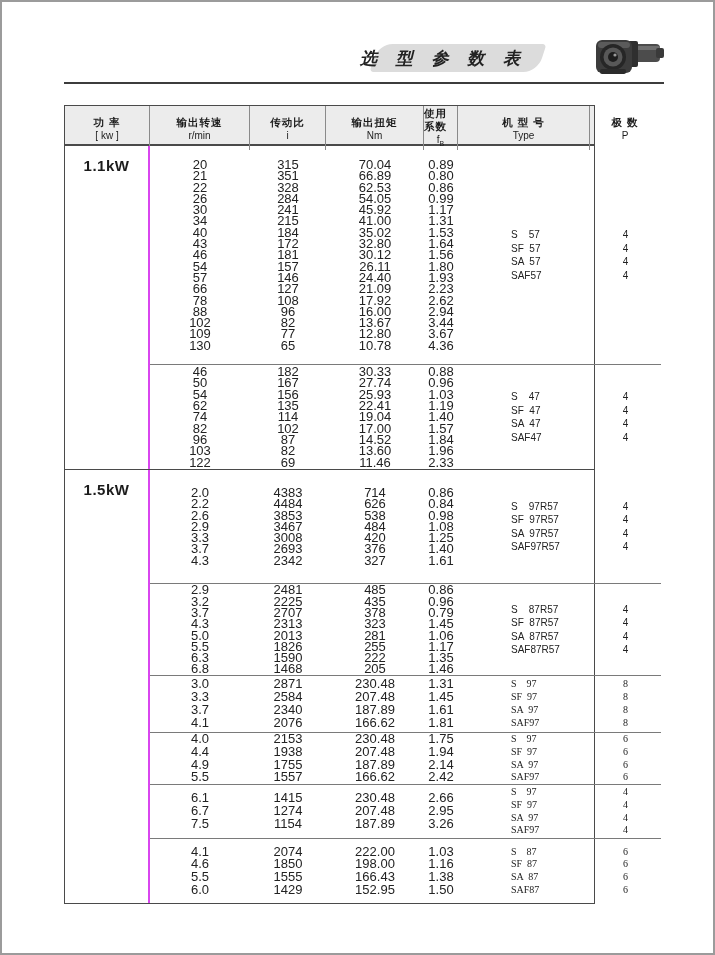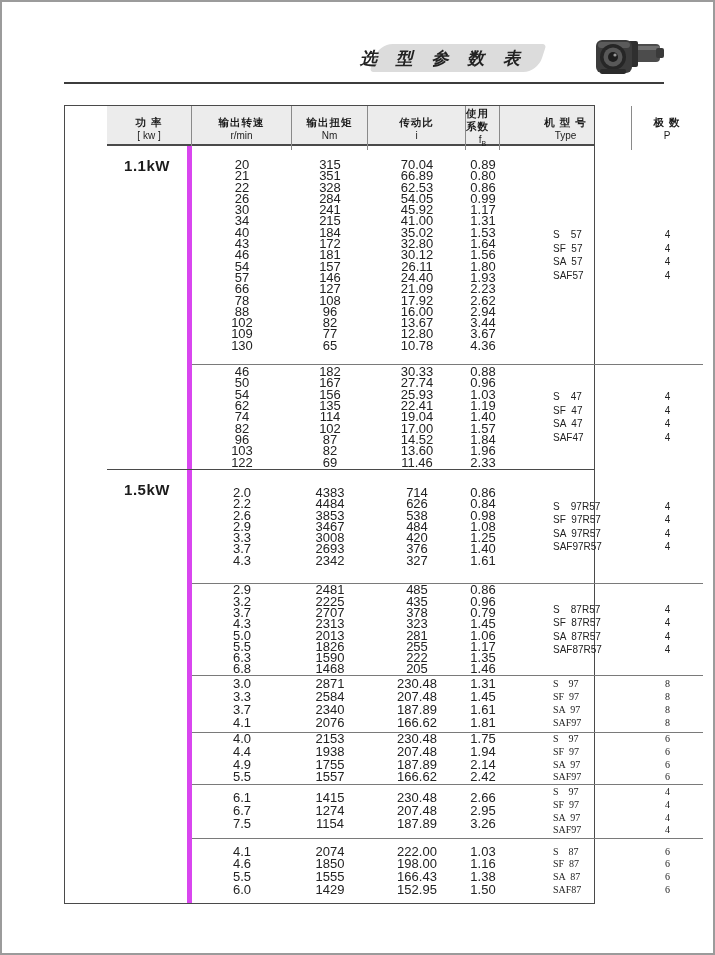--- a/index.html
+++ b/index.html
@@ -29,21 +29,20 @@
   .gearmotor{position:absolute;left:590px;top:34px;}
   .top-rule{
     position:absolute;left:62px;top:80px;width:600px;height:2px;background:#3c3c3c;
   }
   
   .ptable{
     position:absolute;left:62px;top:103px;width:531px;
     border:1px solid #4a4a4a;
     box-sizing:border-box;
     background:#fff;
-    padding-left:42px;
   }
   .thead{
     display:grid;
     grid-template-columns:85px 100px 76px 98px 34px 132px 70px;
     height:40px;
     background:#ececec;
     border-bottom:2px solid #4a4a4a;
     box-sizing:border-box;
   }
   .th{
@@ -54,21 +53,21 @@
   }
   .th:last-child{border-right:none;}
   .th .l1{font-size:10.5px;font-weight:bold;letter-spacing:1px;line-height:13px;}
   .th .l2{font-size:10px;line-height:13px;}
   .th sub{font-size:7px;}
   
   .tsection{display:flex;}
   .tsection + .tsection{border-top:1.5px solid #4a4a4a;}
   .power-cell{
     width:85px;flex:0 0 85px;
-    border-right:5px solid #d946ef;
+    border-right:2px solid #d946ef;
     box-sizing:border-box;
     text-align:center;
     padding-top:11px;
     font-size:15px;font-weight:bold;letter-spacing:0.5px;
   }
   .blocks{flex:1 1 auto;display:flex;flex-direction:column;}
   .block{
     display:flex;
     box-sizing:border-box;
   }
@@ -121,26 +120,26 @@
   <div class="thead">
     <div class="th">
       <span class="l1">功  率</span>
       <span class="l2">[ kw ]</span>
     </div>
     <div class="th">
       <span class="l1">输出转速</span>
       <span class="l2">r/min</span>
     </div>
     <div class="th">
+      <span class="l1">传动比</span>
+      <span class="l2">i</span>
+    </div>
+    <div class="th">
       <span class="l1">输出扭矩</span>
       <span class="l2">Nm</span>
-    </div>
-    <div class="th">
-      <span class="l1">传动比</span>
-      <span class="l2">i</span>
     </div>
     <div class="th">
       <span class="l1">使用系数</span>
       <span class="l2"><span>f</span><sub>B</sub></span>
     </div>
     <div class="th">
       <span class="l1">机 型 号</span>
       <span class="l2">Type</span>
     </div>
     <div class="th">

